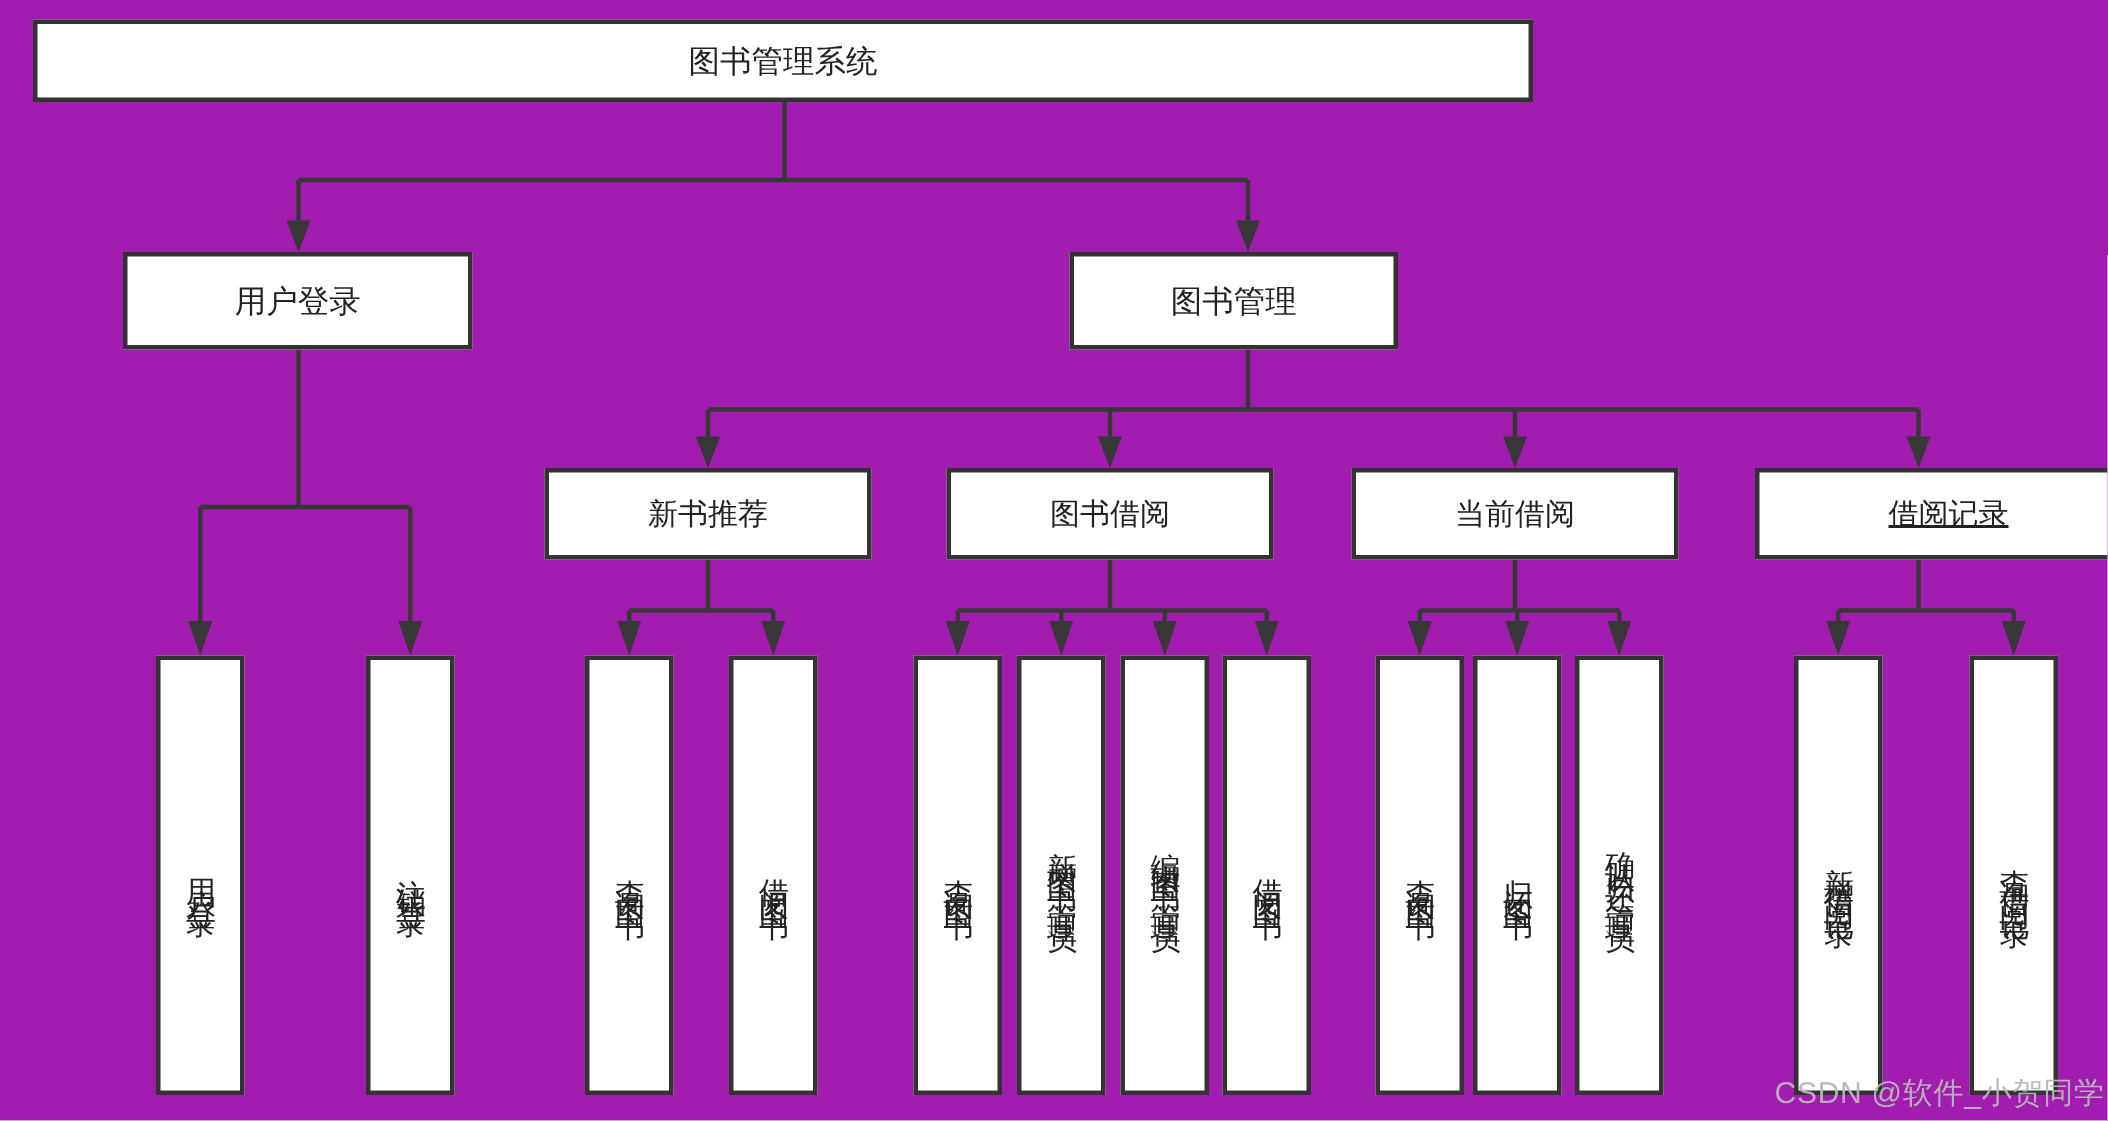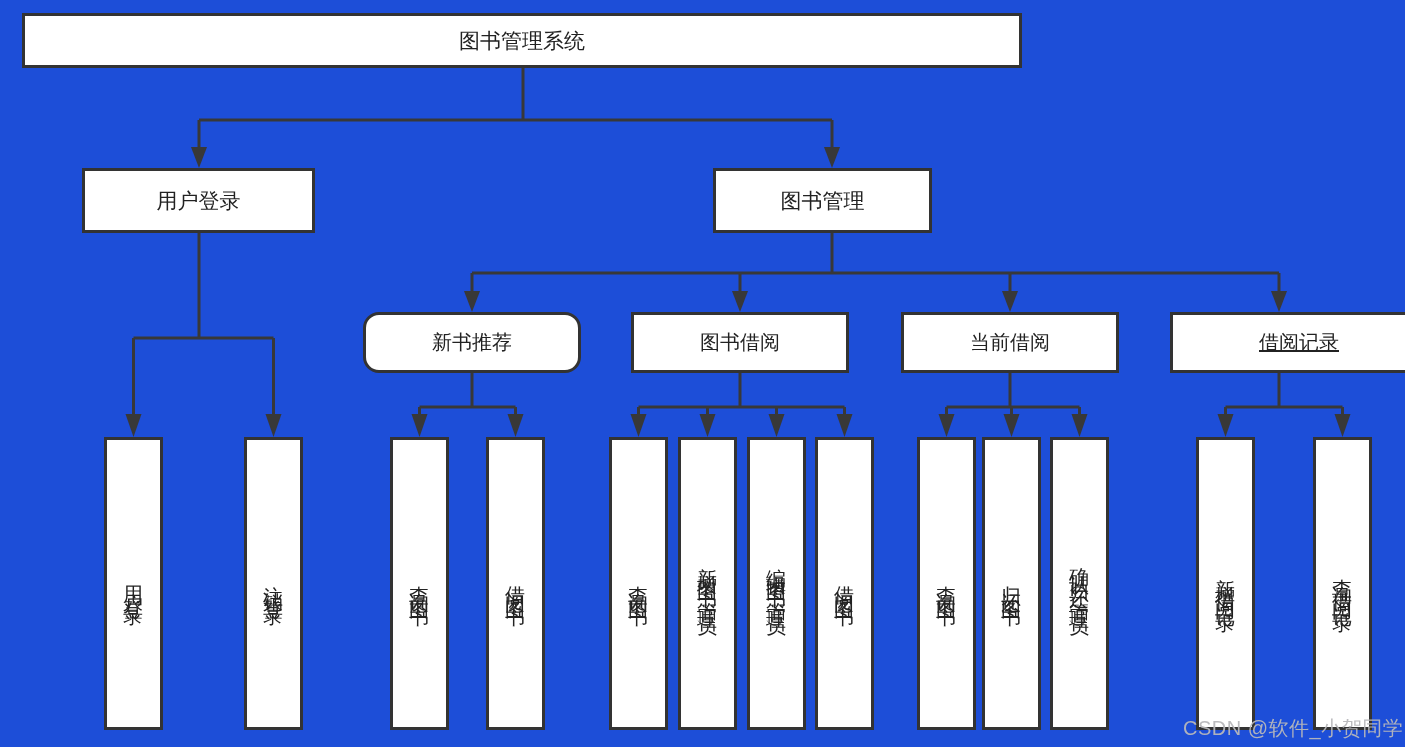--- a/index.html
+++ b/index.html
@@ -5,21 +5,21 @@
   html, body {
     margin: 0;
     padding: 0;
     background: #ffffff;
     font-family: "Liberation Sans", "DejaVu Sans", sans-serif;
   }
   .canvas {
     position: relative;
     width: 1405px;
     height: 747px;
-    background: #1d4ed8;
+    background: #a21caf;
     overflow: hidden;
   }
   svg.edges {
     position: absolute;
     left: 0;
     top: 0;
     pointer-events: none;
   }
   svg.edges path {
     stroke: #383838;
@@ -108,21 +108,21 @@
     <span>图书管理系统</span>
   </div>
 
   <div class="node lvl2" style="left:82px; width:233px;">
     <span>用户登录</span>
   </div>
   <div class="node lvl2" style="left:713px; width:219px;">
     <span>图书管理</span>
   </div>
 
-  <div class="node lvl3" style="left:363px; width:218px;border-radius:16px;">
+  <div class="node lvl3" style="left:363px; width:218px;">
     <span>新书推荐</span>
   </div>
   <div class="node lvl3" style="left:901px; width:218px;">
     <span>当前借阅</span>
   </div>
   <div class="node lvl3" style="left:631px; width:218px;">
     <span>图书借阅</span>
   </div>
   <div class="node lvl3" style="left:1170px; width:258px;text-decoration:underline;">
     <span>借阅记录</span>

